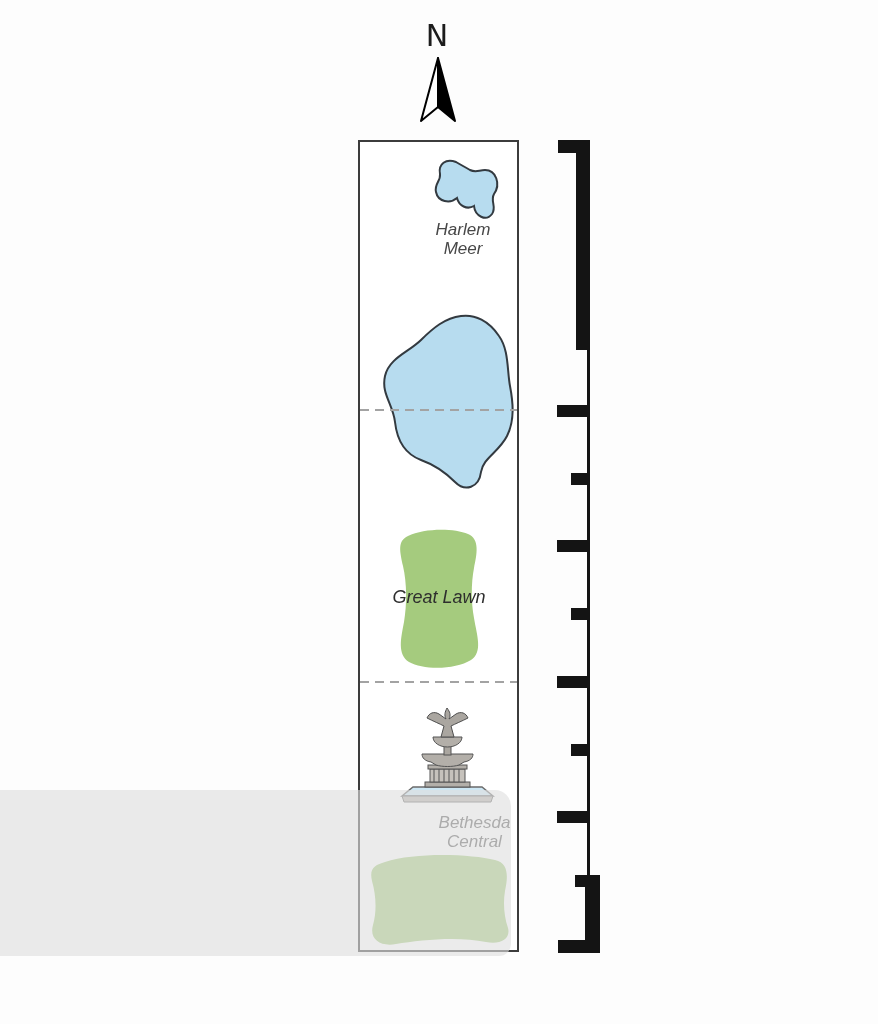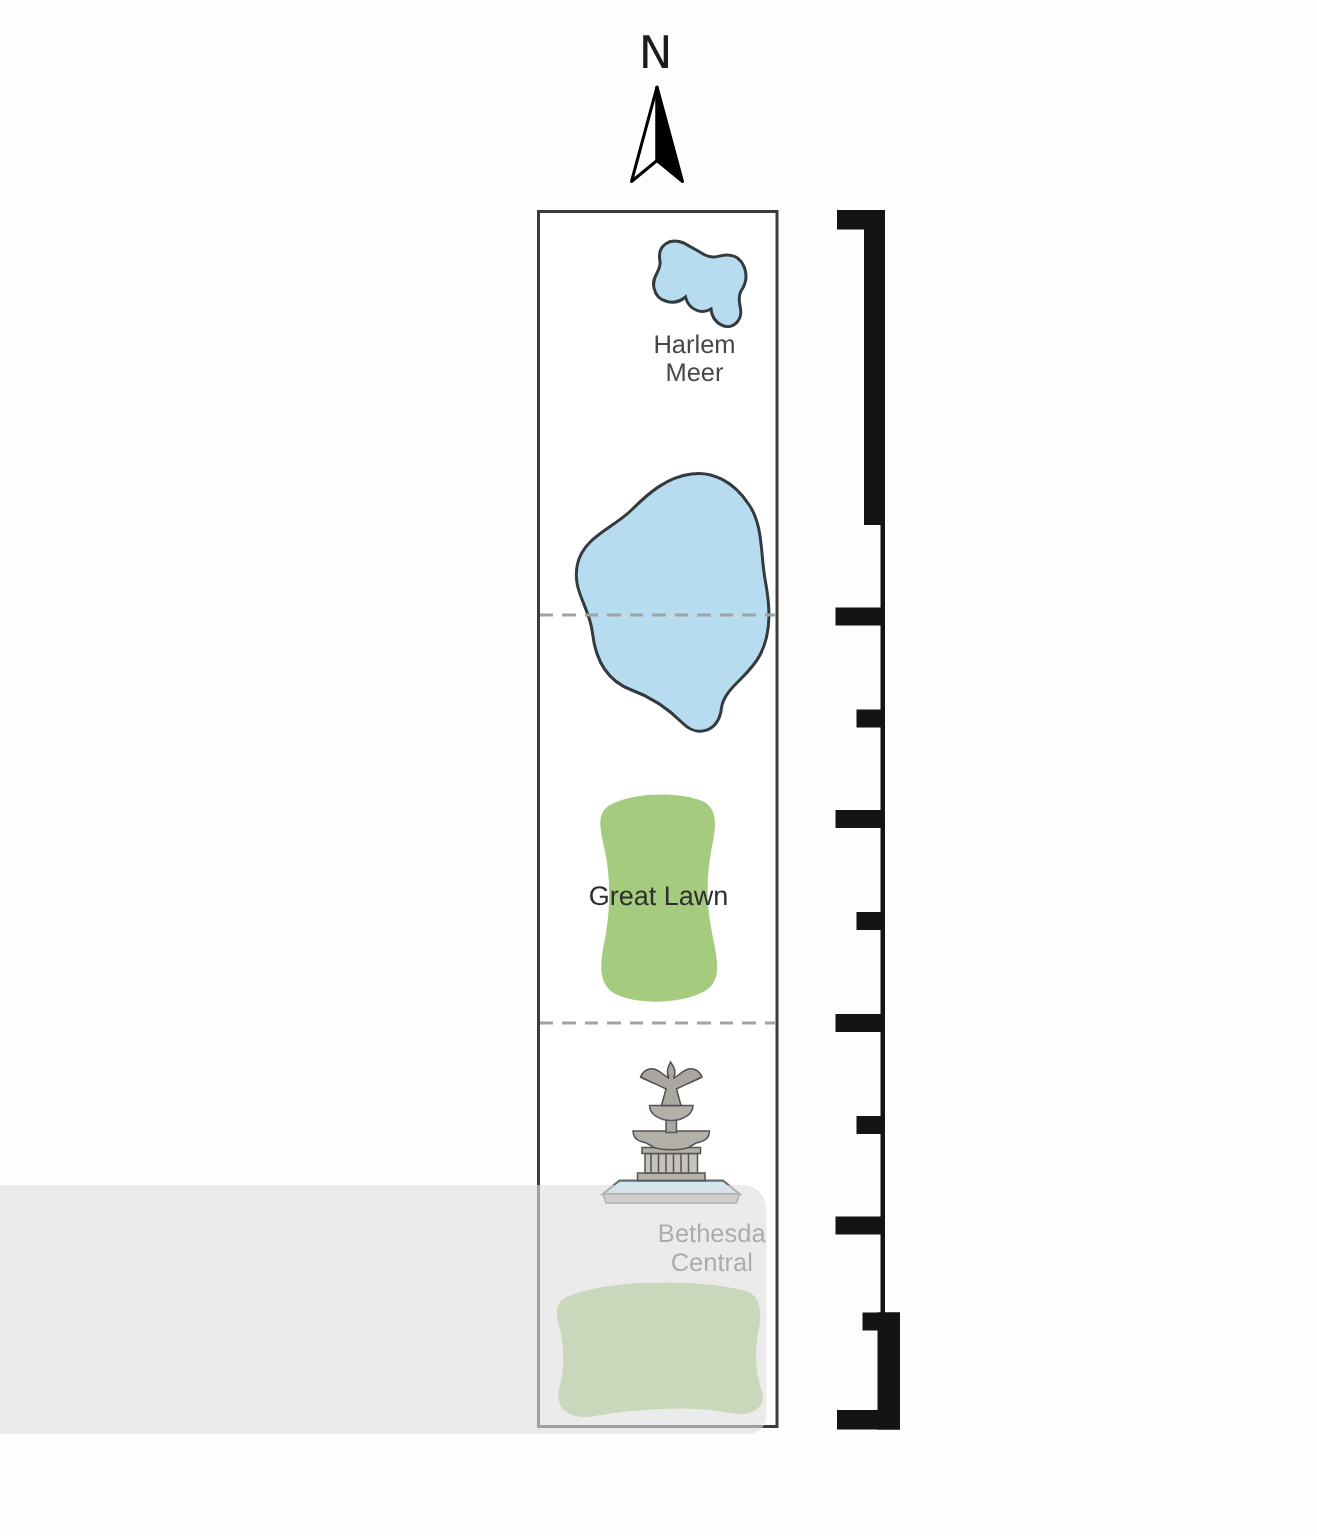--- a/index.html
+++ b/index.html
@@ -17,21 +17,21 @@
   .map{
     position:absolute;left:358px;top:140px;width:161px;height:812px;
     border:2px solid #3c3c3c;background:#ffffff;box-sizing:border-box;z-index:1;
   }
   .map svg{position:absolute;}
   .dashed-line{
     position:absolute;left:0;width:157px;height:2px;z-index:4;
     background:repeating-linear-gradient(90deg,#a3a3a3 0 9px,transparent 9px 15px);
   }
   .map-label{
-    position:absolute;text-align:center;font-size:17px;line-height:19px;z-index:5;
+    position:absolute;text-align:center;font-size:17px;line-height:19px;z-index:5;font-style:italic;
   }
   .lbl-harlem{left:28px;top:78px;width:150px;color:#474747;}
   .lbl-greatlawn{left:0;top:446px;width:158px;color:#2e2e2e;font-size:18px;}
   .lbl-bethesda{left:0;top:671px;width:157px;color:#595959;padding-left:36px;}
   
   .scalebar{position:absolute;left:556px;top:138px;width:48px;height:816px;z-index:1;}
   .sb{position:absolute;background:#141414;}
   .sb-line{left:31px;top:2px;width:3px;height:812px;}
   .sb-cap-top{left:2px;top:2px;width:32px;height:13px;}
   .sb-thick-top{left:20px;top:2px;width:14px;height:210px;}

